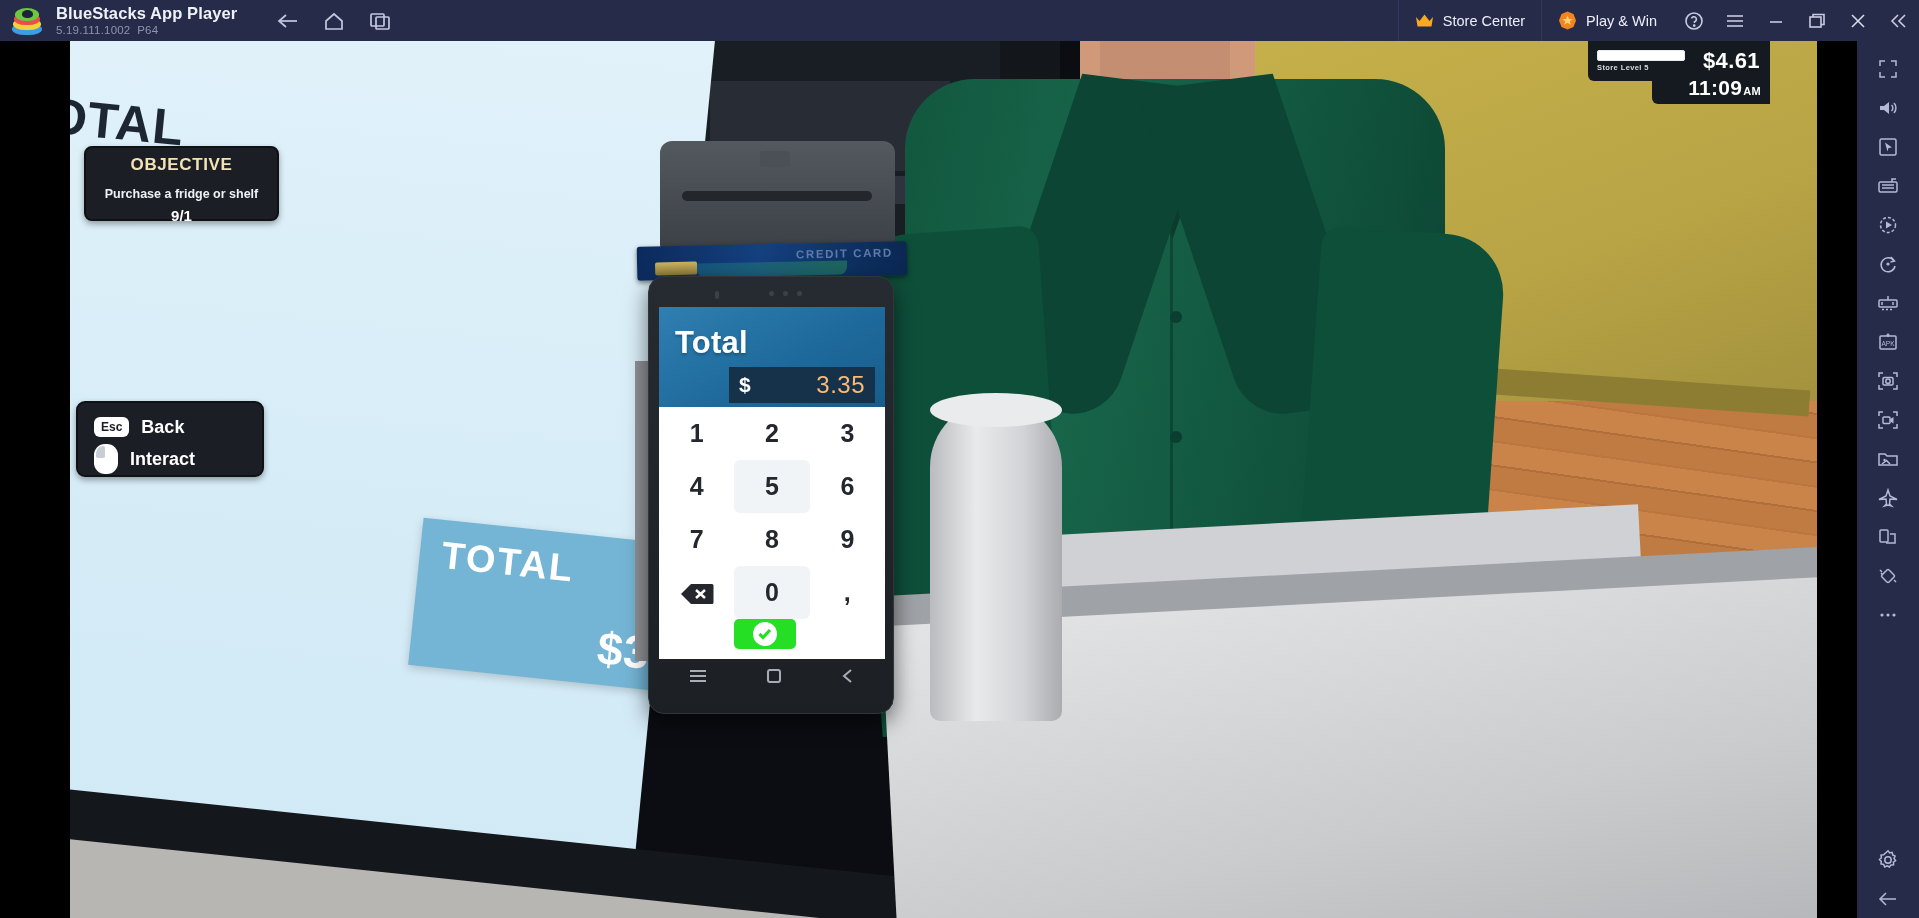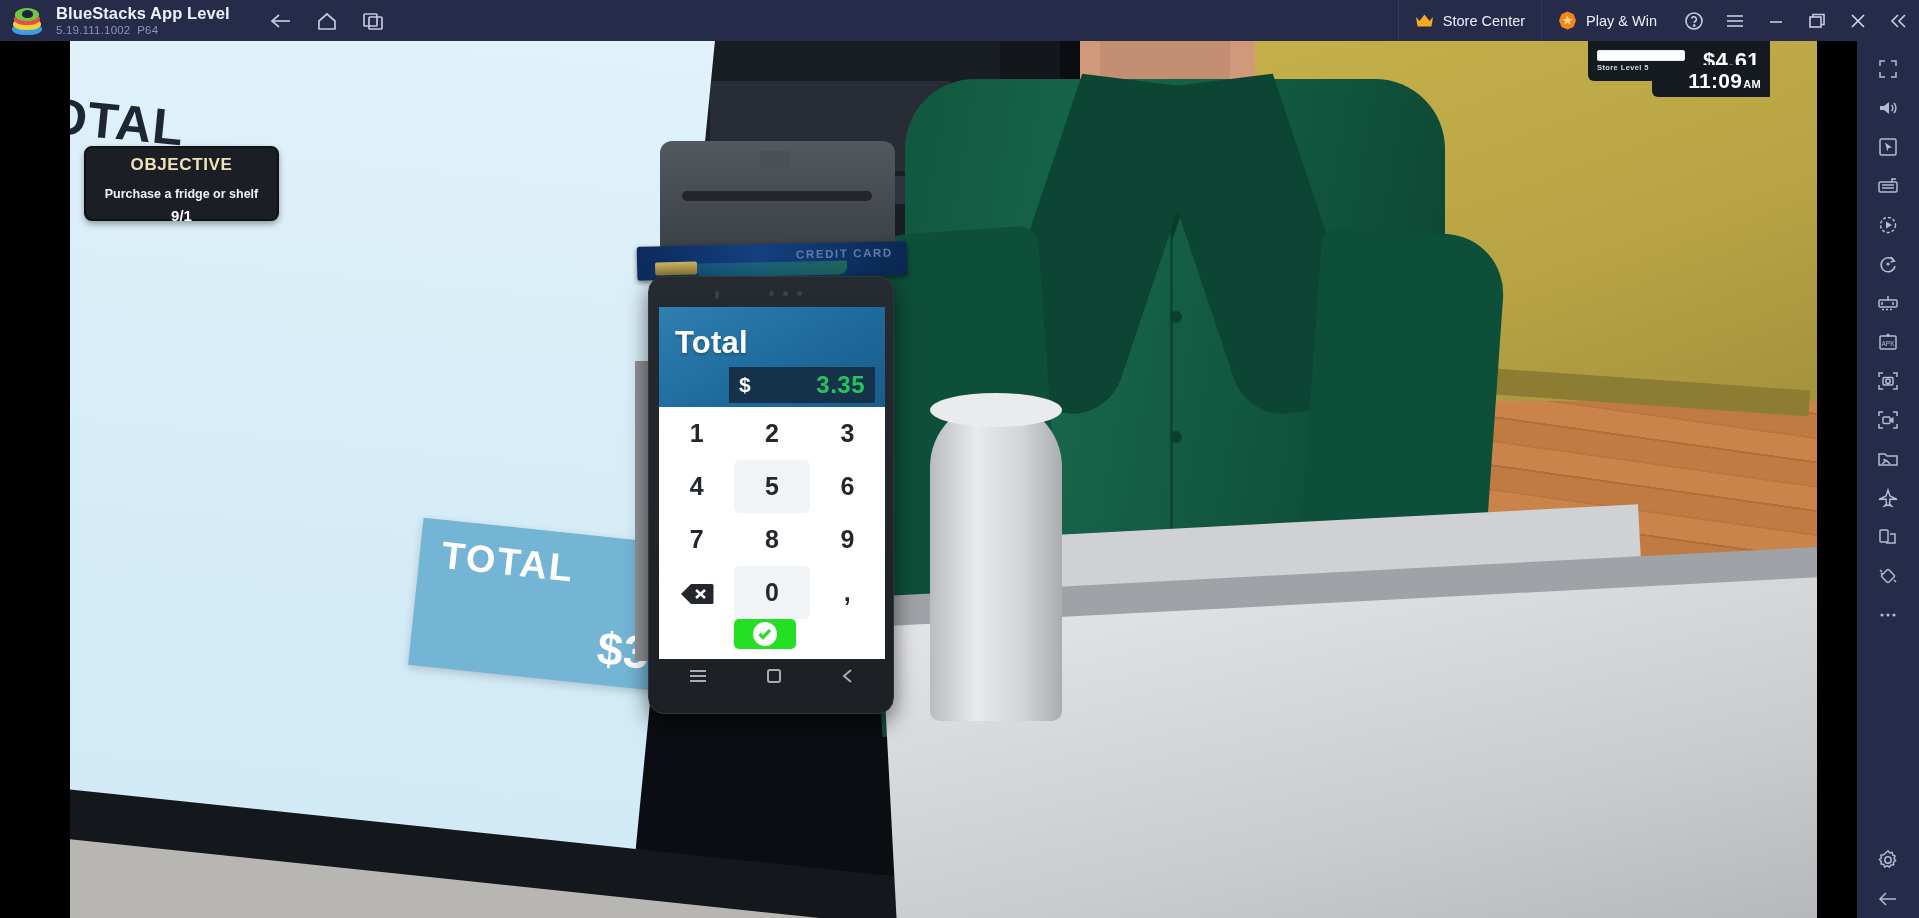--- a/index.html
+++ b/index.html
@@ -153,21 +153,21 @@
     height: 100px; background: linear-gradient(150deg,#2f7fb0 0%, #1e6a9c 55%, #185d8c 100%);
     position: relative;
   }
   .term-head .t-title { position:absolute; left: 16px; top: 18px; color:#fff; font-size: 31px; font-weight: 900; letter-spacing: .2px; text-shadow: 0 2px 3px rgba(0,0,0,.25); }
   .amount-box {
     position:absolute; left: 70px; top: 60px; width: 146px; height: 36px;
     background:#15324a; display:flex; align-items:center; justify-content:space-between;
     padding: 0 10px;
   }
   .amount-box .cur { color:#fff; font-size: 21px; font-weight: 900; }
-  .amount-box .val { color:#22c55e; font-size: 24px; font-weight: 700; letter-spacing: .5px; }
+  .amount-box .val { color:#fdba74; font-size: 24px; font-weight: 400; letter-spacing: .5px; }
 
   .keypad { position:absolute; left: 0; top: 100px; width: 226px; height: 252px; background:#fff;
             display:grid; grid-template-columns: repeat(3,1fr); grid-template-rows: repeat(4, 53px) 40px; }
   .key { display:flex; align-items:center; justify-content:center; color:#24282e; font-size: 25px; font-weight: 900; cursor:pointer; }
   .key.hl { background:#f1f4f7; border-radius: 6px; }
   .key .bksp { width: 34px; height: 22px; position: relative; }
   .confirm-btn { width: 62px; height: 30px; background:#25df25; border-radius:5px; display:flex; align-items:center; justify-content:center; cursor:pointer; }
   .confirm-btn .circ { width: 24px; height: 24px; border-radius:50%; background:#fff; display:flex; align-items:center; justify-content:center; }
   .confirm-btn .circ svg { stroke:#25df25; fill:none; stroke-width:3.2; }
 
@@ -205,21 +205,21 @@
     position:absolute; right: 48px; top: 0px; width: 182px; height: 40px;
     background:#141a1f; border-radius: 0 0 0 6px; display:flex; align-items:center;
     z-index: 22;
   }
   .level-wrap { margin-left: 9px; width: 88px; }
   .level-bar { width: 88px; height: 11px; background:#fff; border-radius: 2px; border:1px solid #e8ecef; }
   .level-txt { color:#d6dde3; font-size: 7.5px; font-weight: 900; letter-spacing: .4px; margin-top: 2px; }
   .money-txt { color:#fff; font-size: 22px; font-weight: 900; margin-left: auto; margin-right: 10px; letter-spacing: .4px; }
 
   .hud-time {
-    position:absolute; right: 48px; top: 24px; width: 118px; height: 32px;
+    position:absolute; right: 48px; top: 31px; width: 118px; height: 32px;
     background:#141a1f; border-radius: 0 0 0 6px; display:flex; align-items:center; justify-content:flex-end;
     z-index: 22;
   }
   .time-txt { color:#fff; font-size: 21px; font-weight: 900; margin-right: 9px; letter-spacing: .3px; }
   .time-txt small { font-size: 11px; margin-left: 1px; }
 </style>
 </head>
 <body>
 
 <div id="app">
@@ -371,20 +371,34 @@
         </div>
       </div>
     </div>
 
     <div class="objective">
       <div class="o-title">OBJECTIVE</div>
       <div class="o-desc">Purchase a fridge or shelf</div>
       <div class="o-prog">9/1</div>
     </div>
 
+    <div class="controls">
+      <div class="ctl-row">
+        <span class="esc-key">Esc</span>
+        <span class="ctl-label">Back</span>
+      </div>
+      <div class="ctl-row">
+        <span class="mouse-ic">
+          <span class="body"></span>
+            <span class="lb"></span>
+            <span class="rb"></span>
+        </span>
+        <span class="ctl-label">Interact</span>
+      </div>
+    </div>
 
     <div class="hud-money">
       <div class="level-wrap">
         <div class="level-bar"></div>
         <div class="level-txt">Store Level 5</div>
       </div>
       <div class="money-txt">$4.61</div>
     </div>
 
     <div class="hud-time">
@@ -399,21 +413,21 @@
 
   <div class="titlebar">
     <span class="bs-logo">
       <i class="bs-l1"></i>
         <i class="bs-l2"></i>
         <i class="bs-l3"></i>
         <i class="bs-l4"></i>
         <i class="bs-l5"></i>
     </span>
     <div class="title-wrap">
-      <div class="app-title">BlueStacks App Level</div>
+      <div class="app-title">BlueStacks App Player</div>
       <div class="app-version">
         <span>5.19.111.1002</span>&nbsp;&nbsp;<span>P64</span>
       </div>
     </div>
 
     <div class="nav-btns">
       <div class="nav-btn">
         <svg width="22" height="18" viewBox="0 0 22 18">
             <polyline points="9,3 2,9 9,15"></polyline>
             <line x1="2" y1="9" x2="20" y2="9"></line>

